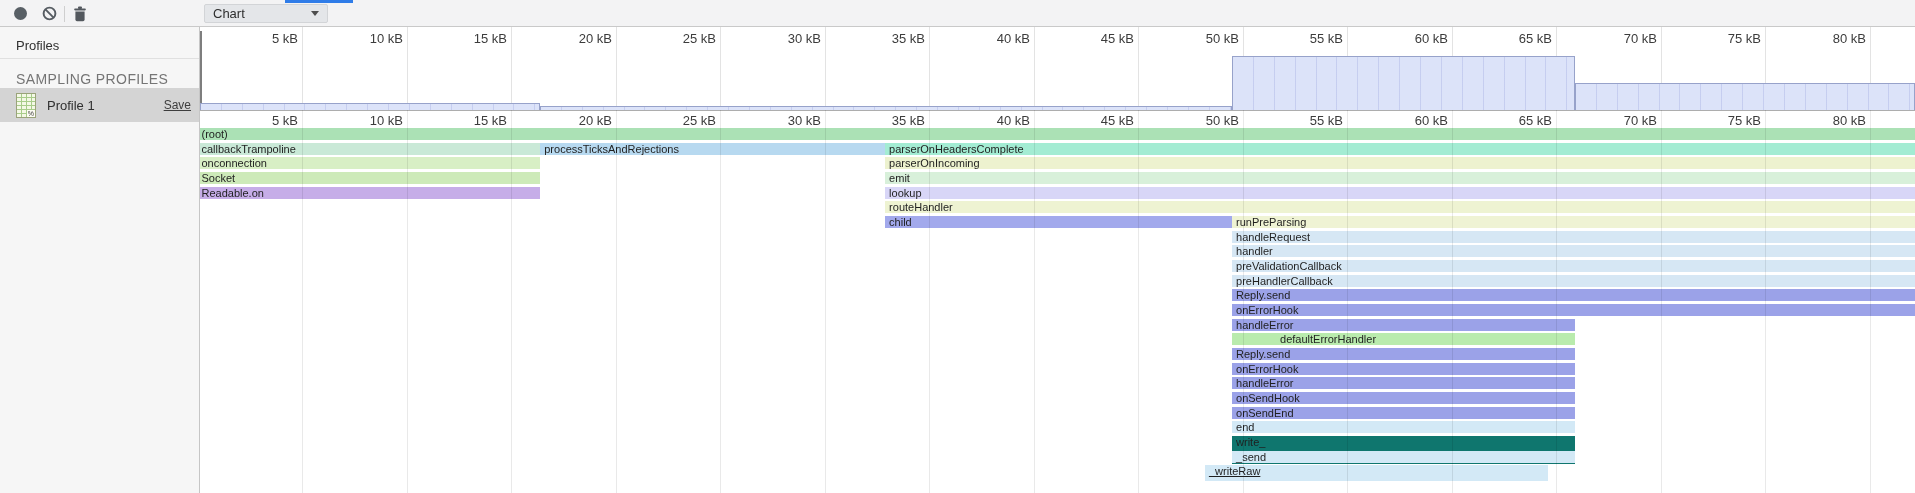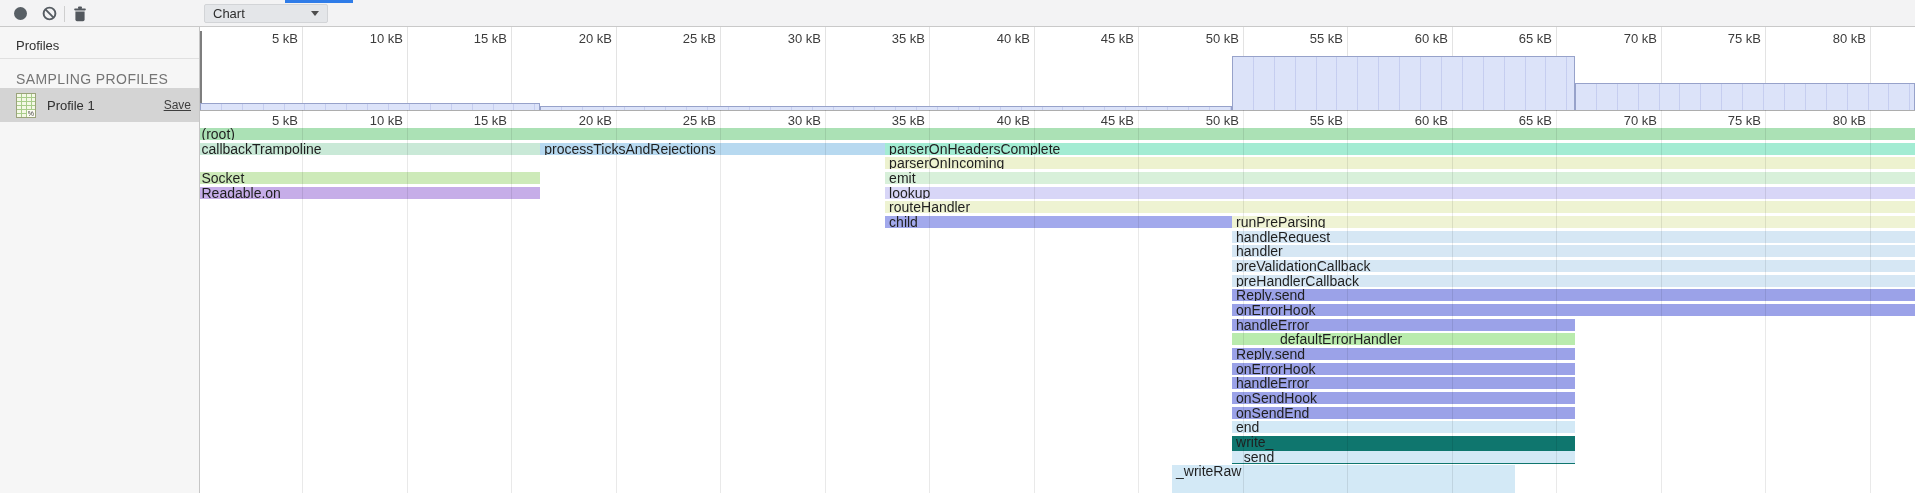--- a/index.html
+++ b/index.html
@@ -44,21 +44,21 @@
             border-bottom:1px solid #adadad;box-sizing:content-box;}
   .ov-grid-line{position:absolute;top:0;width:1px;height:83px;background:#e3e3e3;}
   .ov-label,.rl-label{position:absolute;font-size:13px;color:#3c3c3c;white-space:nowrap;}
   .ov-label{top:4px;}
   .ov-step{position:absolute;background:#dce3f9;border:1px solid #97a2ca;border-bottom:none;box-sizing:border-box;
            background-image:repeating-linear-gradient(90deg,transparent 0 19.9px,rgba(140,150,215,.28) 19.9px 20.9px);}
   .ov-handle{position:absolute;left:0;top:4px;width:2px;height:79px;background:#7e7e7e;}
   .flame-ruler{position:absolute;left:0;top:84px;width:1715px;height:16px;background:#fff;}
   .rl-label{top:2px;}
   .flame-area{position:absolute;left:0;top:100px;width:1715px;height:366px;overflow:hidden;}
-  .flame-box{position:absolute;height:12px;line-height:12px;font-size:14px;color:#1f1f1f;
+  .flame-box{position:absolute;height:12px;line-height:12px;font-size:11px;color:#1f1f1f;
              padding-left:4px;box-sizing:border-box;white-space:nowrap;overflow:hidden;cursor:default;}
   .grid-overlay-line{position:absolute;top:83px;width:1px;height:383px;background:rgba(0,0,0,0.085);
              pointer-events:none;z-index:5;}
 </style>
 </head>
 <body>
 
 <div id="app">
 
   <div class="toolbar">
@@ -157,20 +157,21 @@
         <div class="rl-label" style="right: 363px;">65 kB</div>
         <div class="rl-label" style="right: 258px;">70 kB</div>
         <div class="rl-label" style="right: 154px;">75 kB</div>
         <div class="rl-label" style="right: 49px;">80 kB</div>
       </div>
     <div class="flame-area" id="flame-area">
         <div class="flame-box" style="left: -2.5px; width: 1717.98px; top: 1px; height: 12px; background: rgb(171, 225, 181);">(root)</div>
         <div class="flame-box" style="left: -2.5px; width: 342.76px; top: 15.67px; height: 12px; background: rgb(201, 233, 215);">callbackTrampoline</div>
         <div class="flame-box" style="left: 340.26px; width: 344.85px; top: 15.67px; height: 12px; background: rgb(183, 217, 240);">processTicksAndRejections</div>
         <div class="flame-box" style="left: 685.11px; width: 1030.37px; top: 15.67px; height: 12px; background: rgb(163, 236, 211);">parserOnHeadersComplete</div>
+        <div class="flame-box" style="left: -2.5px; width: 342.76px; top: 30.34px; height: 12px; background: rgb(216, 239, 197);">onconnection</div>
         <div class="flame-box" style="left: -2.5px; width: 342.76px; top: 45.01px; height: 12px; background: rgb(205, 234, 185);">Socket</div>
         <div class="flame-box" style="left: 685.11px; width: 1030.37px; top: 30.34px; height: 12px; background: rgb(237, 242, 207);">parserOnIncoming</div>
         <div class="flame-box" style="left: 685.11px; width: 1030.37px; top: 45.01px; height: 12px; background: rgb(216, 240, 218);">emit</div>
         <div class="flame-box" style="left: -2.5px; width: 342.76px; top: 59.68px; height: 12px; background: rgb(198, 173, 232);">Readable.on</div>
         <div class="flame-box" style="left: 685.11px; width: 1030.37px; top: 59.68px; height: 12px; background: rgb(216, 214, 247);">lookup</div>
         <div class="flame-box" style="left: 685.11px; width: 1030.37px; top: 74.35px; height: 12px; background: rgb(238, 243, 210);">routeHandler</div>
         <div class="flame-box" style="left: 685.11px; width: 346.94px; top: 89.02px; height: 12px; background: rgb(162, 169, 236);">child</div>
         <div class="flame-box" style="left: 1032.05px; width: 683.43px; top: 89.02px; height: 12px; background: rgb(239, 243, 212);">runPreParsing</div>
         <div class="flame-box" style="left: 1032.05px; width: 683.43px; top: 103.69px; height: 12px; background: rgb(214, 231, 244);">handleRequest</div>
         <div class="flame-box" style="left: 1032.05px; width: 683.43px; top: 118.36px; height: 12px; background: rgb(214, 231, 244);">handler</div>
@@ -181,21 +182,21 @@
         <div class="flame-box" style="left: 1032.05px; width: 342.76px; top: 191.71px; height: 12px; background: rgb(155, 162, 232);">handleError</div>
         <div class="flame-box" style="left: 1032.05px; width: 342.76px; top: 206.38px; height: 12px; background: rgb(185, 235, 173); padding-left: 48px;">defaultErrorHandler</div>
         <div class="flame-box" style="left: 1032.05px; width: 342.76px; top: 221.05px; height: 12px; background: rgb(155, 162, 232);">Reply.send</div>
         <div class="flame-box" style="left: 1032.05px; width: 342.76px; top: 235.72px; height: 12px; background: rgb(155, 162, 232);">onErrorHook</div>
         <div class="flame-box" style="left: 1032.05px; width: 342.76px; top: 250.39px; height: 12px; background: rgb(155, 162, 232);">handleError</div>
         <div class="flame-box" style="left: 1032.05px; width: 342.76px; top: 265.06px; height: 12px; background: rgb(155, 162, 232);">onSendHook</div>
         <div class="flame-box" style="left: 1032.05px; width: 342.76px; top: 279.73px; height: 12px; background: rgb(155, 162, 232);">onSendEnd</div>
         <div class="flame-box" style="left: 1032.05px; width: 342.76px; top: 294.4px; height: 12px; background: rgb(211, 233, 246);">end</div>
         <div class="flame-box" style="left: 1032.05px; width: 342.76px; top: 309.07px; height: 28px; background: #0f766e;">write_</div>
         <div class="flame-box" style="left: 1032.05px; width: 342.76px; top: 323.74px; height: 12px; background: rgb(211, 233, 246);">_send</div>
-        <div class="flame-box" style="left: 972px; width: 342.76px; top: 338.41px; height: 28px; background: rgb(211, 233, 246);">_writeRaw</div>
+        <div class="flame-box" style="left: 1005px; width: 342.76px; top: 338.41px; height: 16px; background: rgb(211, 233, 246); text-decoration: underline;">_writeRaw</div>
       </div>
     <div id="grid-overlay">
         <div class="grid-overlay-line" style="left: 102px;"></div>
         <div class="grid-overlay-line" style="left: 207px;"></div>
         <div class="grid-overlay-line" style="left: 311px;"></div>
         <div class="grid-overlay-line" style="left: 416px;"></div>
         <div class="grid-overlay-line" style="left: 520px;"></div>
         <div class="grid-overlay-line" style="left: 625px;"></div>
         <div class="grid-overlay-line" style="left: 729px;"></div>
         <div class="grid-overlay-line" style="left: 834px;"></div>

